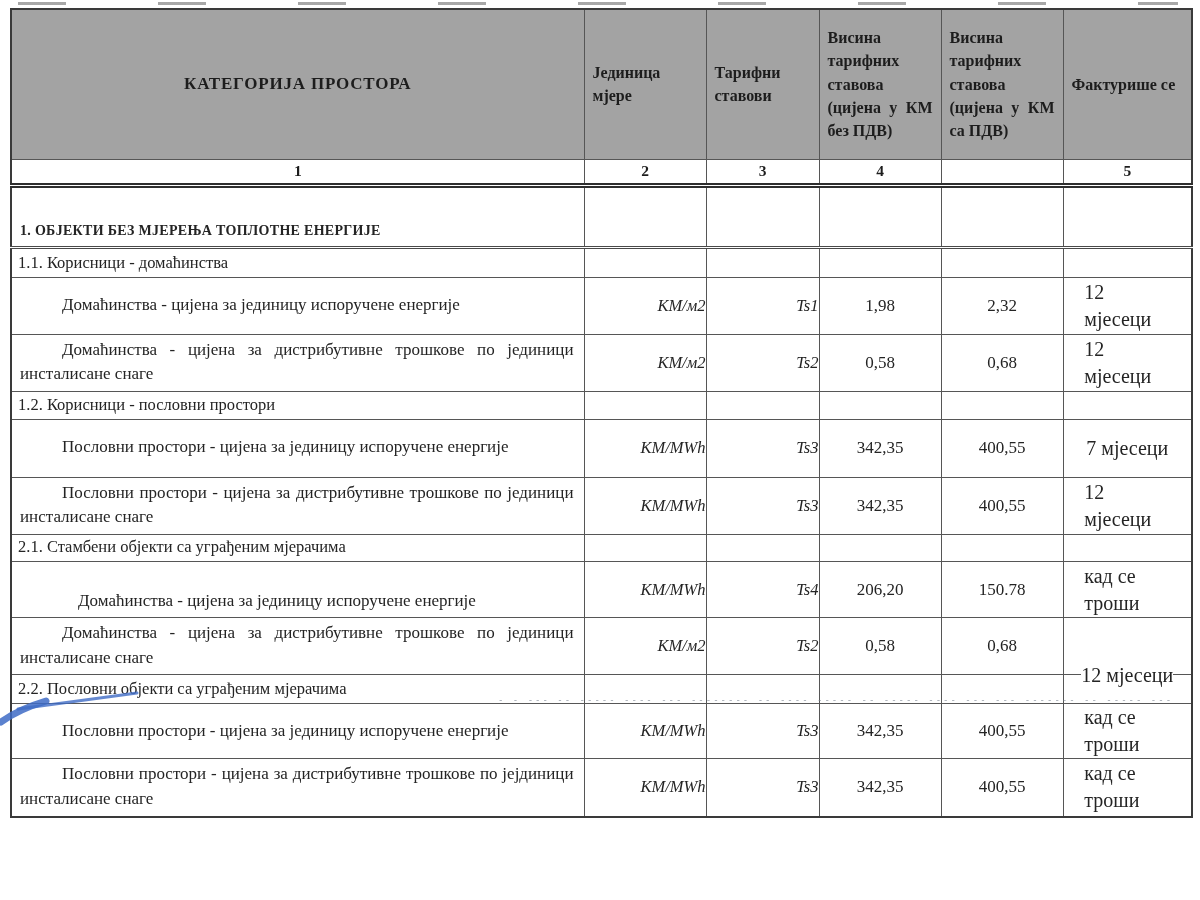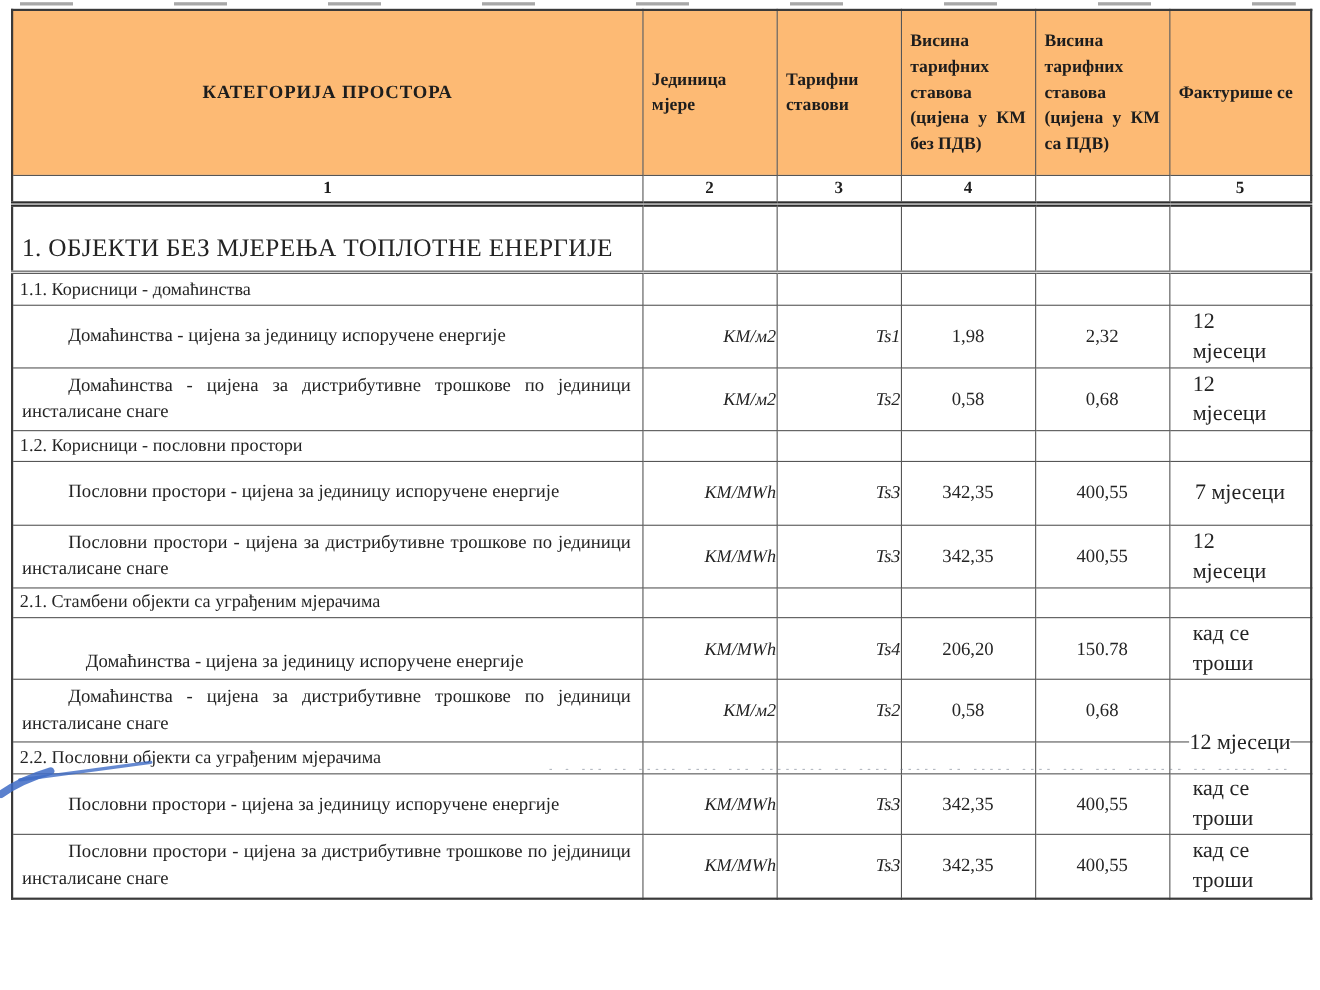--- a/index.html
+++ b/index.html
@@ -4,40 +4,40 @@
 <style>
   * { margin:0; padding:0; box-sizing:border-box; }
   body { width:1200px; height:900px; font-family:"Liberation Serif","DejaVu Serif",serif; }
   .page { position:relative; width:1200px; height:900px; background:#ffffff; overflow:hidden; color:#242424; }
 
   table.tariff { position:absolute; left:10px; top:8px; width:1181px; border-collapse:collapse; table-layout:fixed; }
   table.tariff td, table.tariff th { border:1px solid #565656; }
   table.tariff { border:2px solid #3a3a3a; }
 
   
-  thead th { font-weight:bold; font-size:16px; vertical-align:middle; background:#fdba74; color:#1d1d1d; }
+  thead th { font-weight:bold; font-size:16px; vertical-align:middle; background:#a3a3a3; color:#1d1d1d; }
   thead tr.head-row { height:150px; }
   th.h-cat { text-align:center; font-size:17px; letter-spacing:0.8px; }
   .hwrap { padding:4px 8px; line-height:1.45; text-align:left; }
   th.h-price .hwrap { text-align:justify; }
   tr.num-row td { height:26px; text-align:center; font-weight:bold; font-size:15.5px;
                   border-bottom:5px double #2e2e2e; color:#1d1d1d; }
 
   
   tbody td { font-size:17px; color:#242424; }
   td.cat { text-align:justify; vertical-align:middle; padding:3px 10px 4px 8px; }
   td.cat .cattext { text-indent:42px; line-height:1.45; }
   td.unit, td.tariff { text-align:right; vertical-align:middle; font-style:italic; font-size:16.5px; }
   td.num { text-align:center; vertical-align:middle; }
   td.billing { text-align:center; vertical-align:middle; font-size:20px; padding:0 6px; }
   td.billing .bwrap { display:inline-block; max-width:86px; line-height:1.35; text-align:left; }
 
   tr.row-subsection td.label { font-size:16.5px; vertical-align:bottom; padding:0 6px 4px 6px; }
   tr.row-section td, tr.row-section2 td { border-bottom:3px double #4a4a4a; }
-  tr.row-section td.label { font-weight:normal; font-size:23px; vertical-align:bottom;
+  tr.row-section td.label { font-weight:bold; font-size:14px; vertical-align:bottom;
                             padding:0 6px 7px 8px; letter-spacing:0.3px; }
   tr.row-section2 td { border-top:3px solid #333; }
   tr.row-section2 td.label { font-weight:bold; font-size:17.5px; vertical-align:middle;
                              padding:2px 6px 4px 8px; letter-spacing:0.3px; }
 
   tr.tall-bottom td.cat { vertical-align:bottom; padding-bottom:3px; }
   tr.tall-bottom td.cat .cattext { text-indent:58px; }
   tr.billing-low td.billing { vertical-align:bottom; }
   tr.billing-low td.billing .bwrap { position:relative; top:15px; max-width:120px; background:#fff; }
 

